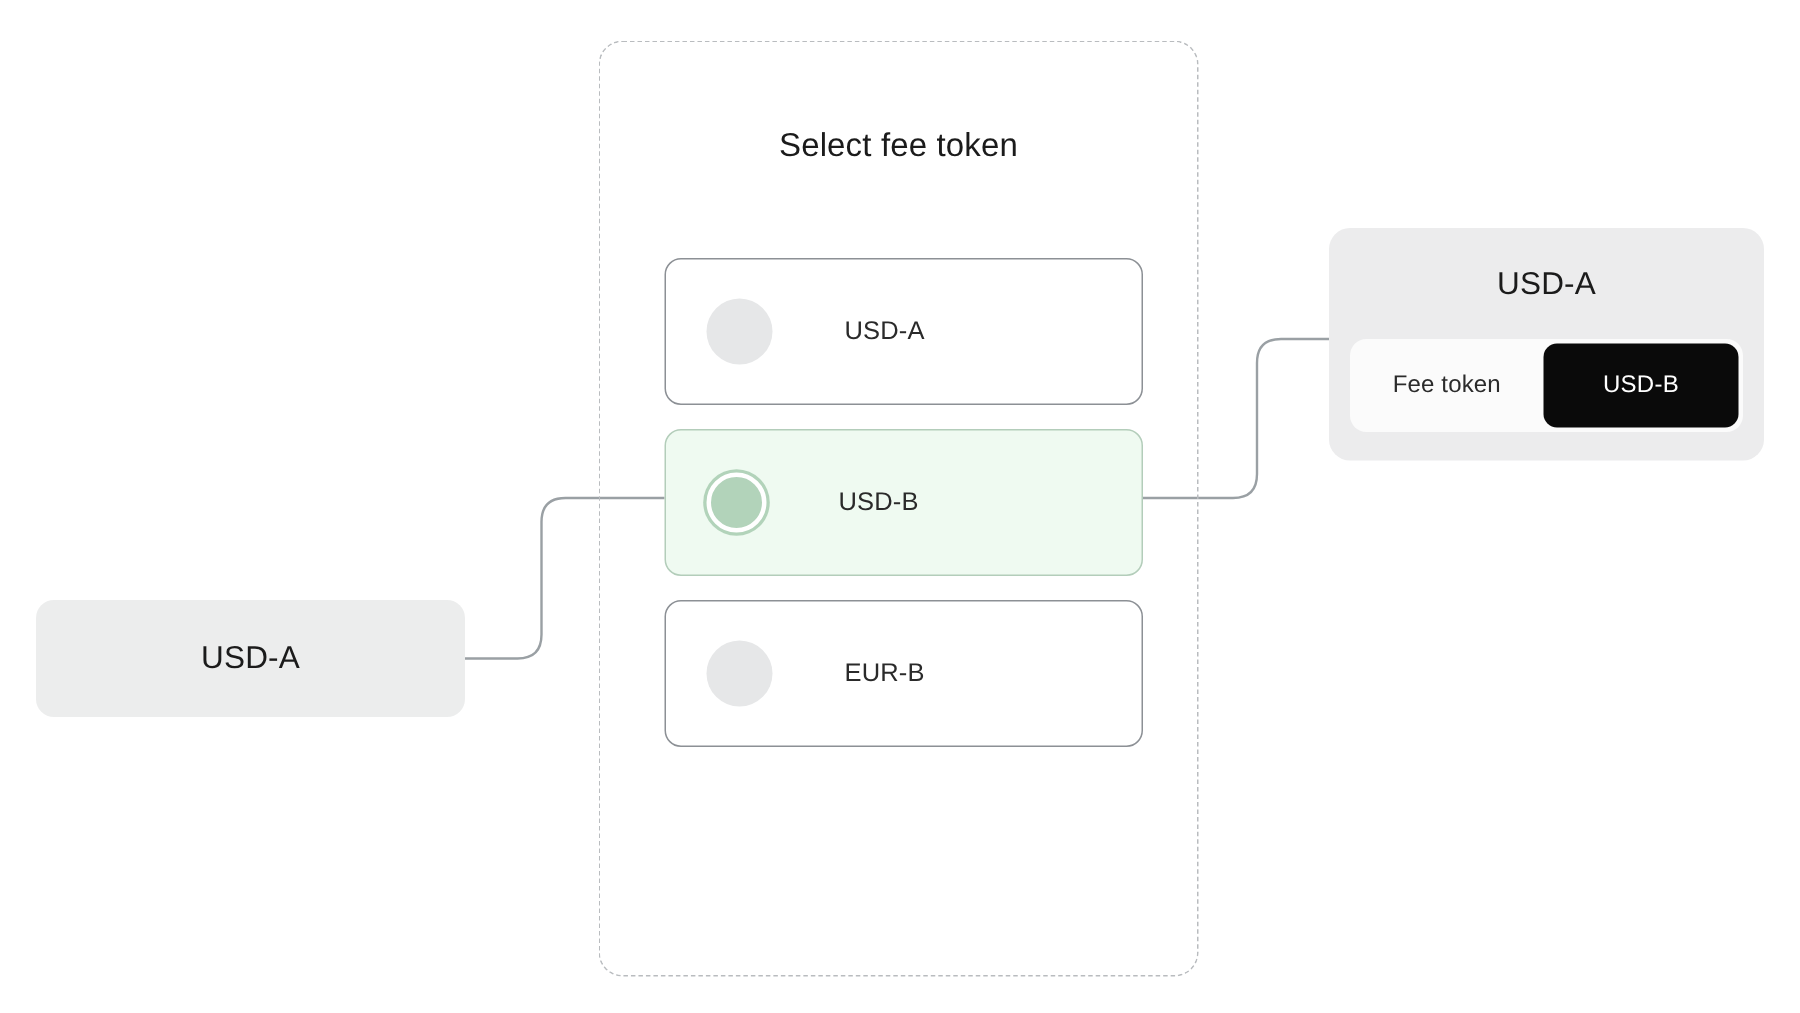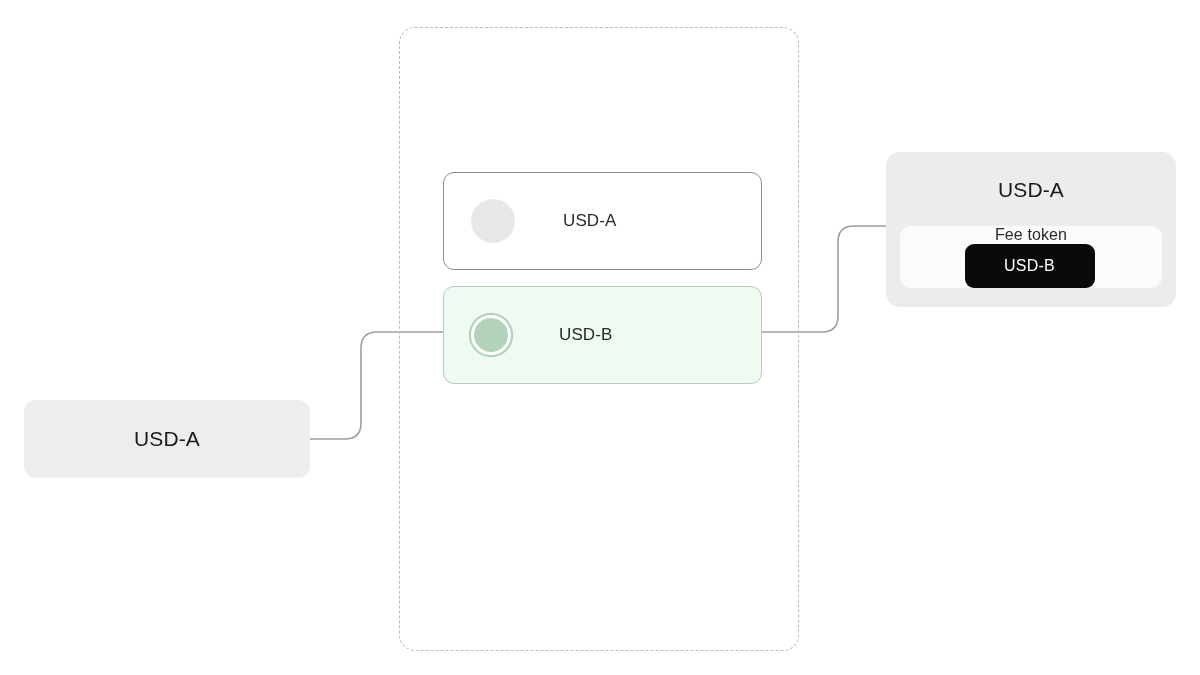--- a/index.html
+++ b/index.html
@@ -144,21 +144,20 @@
   #fee-row {
     position: absolute;
     left: 14px;
     top: 74px;
     width: 262px;
     height: 62px;
     background: #fbfbfb;
     border-radius: 11px;
     display: flex;
     align-items: center;
-    flex-direction: column;
   }
 
   #fee-label {
     flex: 1;
     text-align: center;
     font-size: 16px;
     color: #2b2b2b;
     letter-spacing: 0.1px;
   }
 
@@ -184,34 +183,39 @@
   <svg id="connectors" viewBox="0 0 1200 675" width="1200" height="675">
     <path d="M310,439 L345,439 Q361,439 361,423 L361,348 Q361,332 377,332 L443,332" fill="none" stroke="#9aa0a4" stroke-width="1.6"></path>
     <path d="M759,332 L822,332 Q838,332 838,316 L838,242 Q838,226 854,226 L888,226" fill="none" stroke="#9aa0a4" stroke-width="1.6"></path>
   </svg>
 
   <div id="source-chip">
     <span class="chip-label">USD-A</span>
   </div>
 
   <div id="selector-panel">
+    <div id="panel-title">Select fee token</div>
 
     <div id="token-list">
 
       <div class="token-row">
         <span class="token-dot"></span>
         <span class="token-name">USD-A</span>
       </div>
 
       <div class="token-row selected">
         <span class="token-dot"></span>
         <span class="token-name">USD-B</span>
       </div>
 
 
+      <div class="token-row">
+        <span class="token-dot"></span>
+        <span class="token-name">EUR-B</span>
+      </div>
 
     </div>
   </div>
 
   <div id="result-card">
     <div id="result-title">USD-A</div>
     <div id="fee-row">
       <span id="fee-label">Fee token</span>
       <span id="fee-badge">USD-B</span>
     </div>

